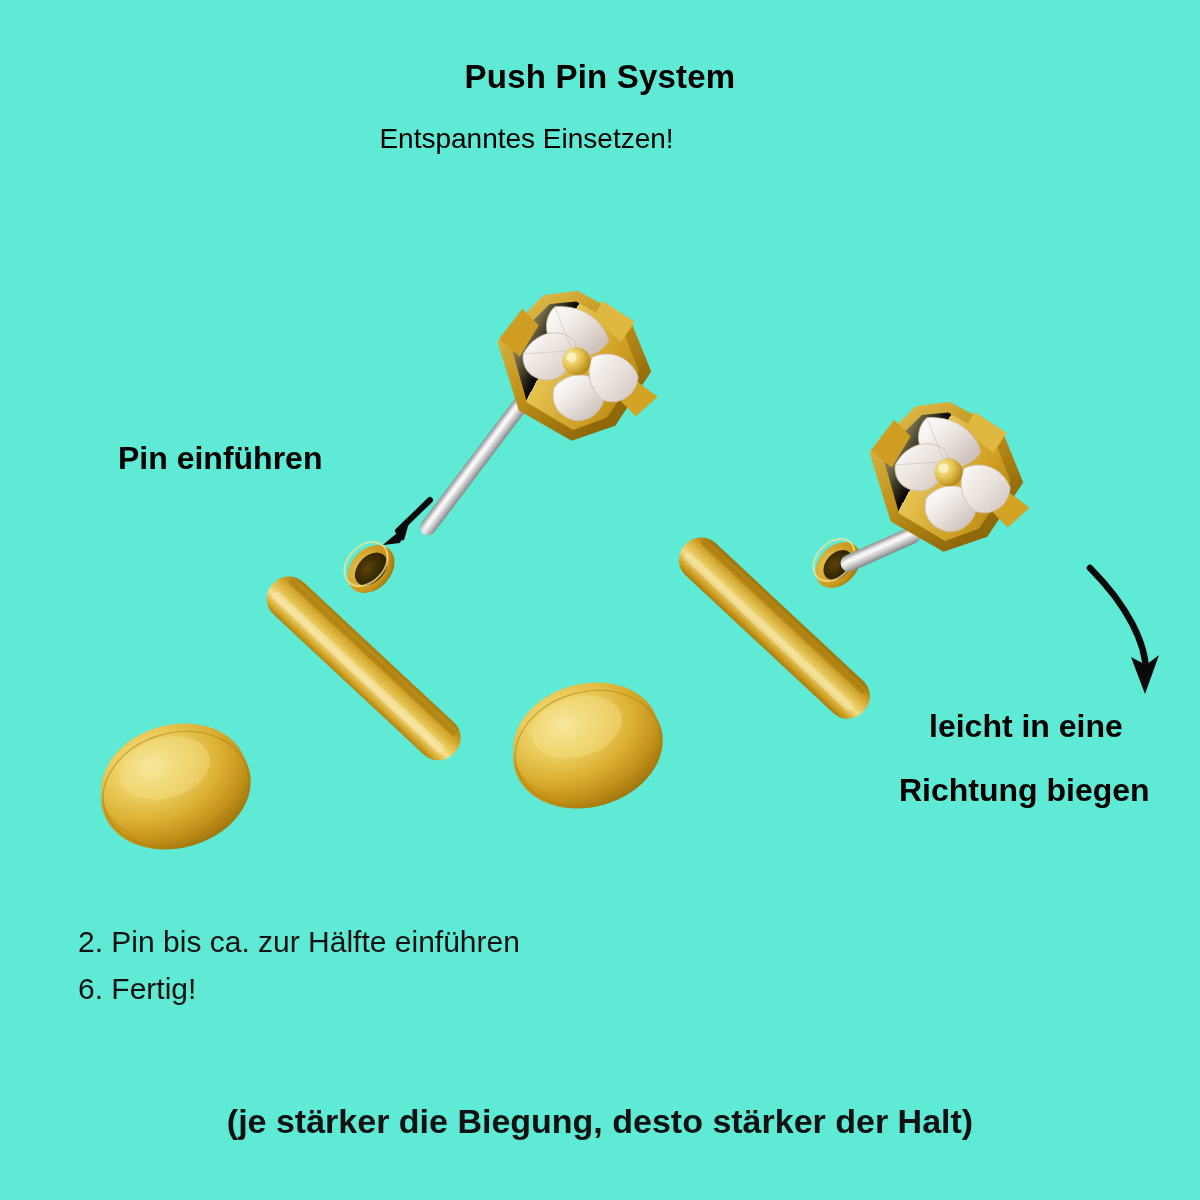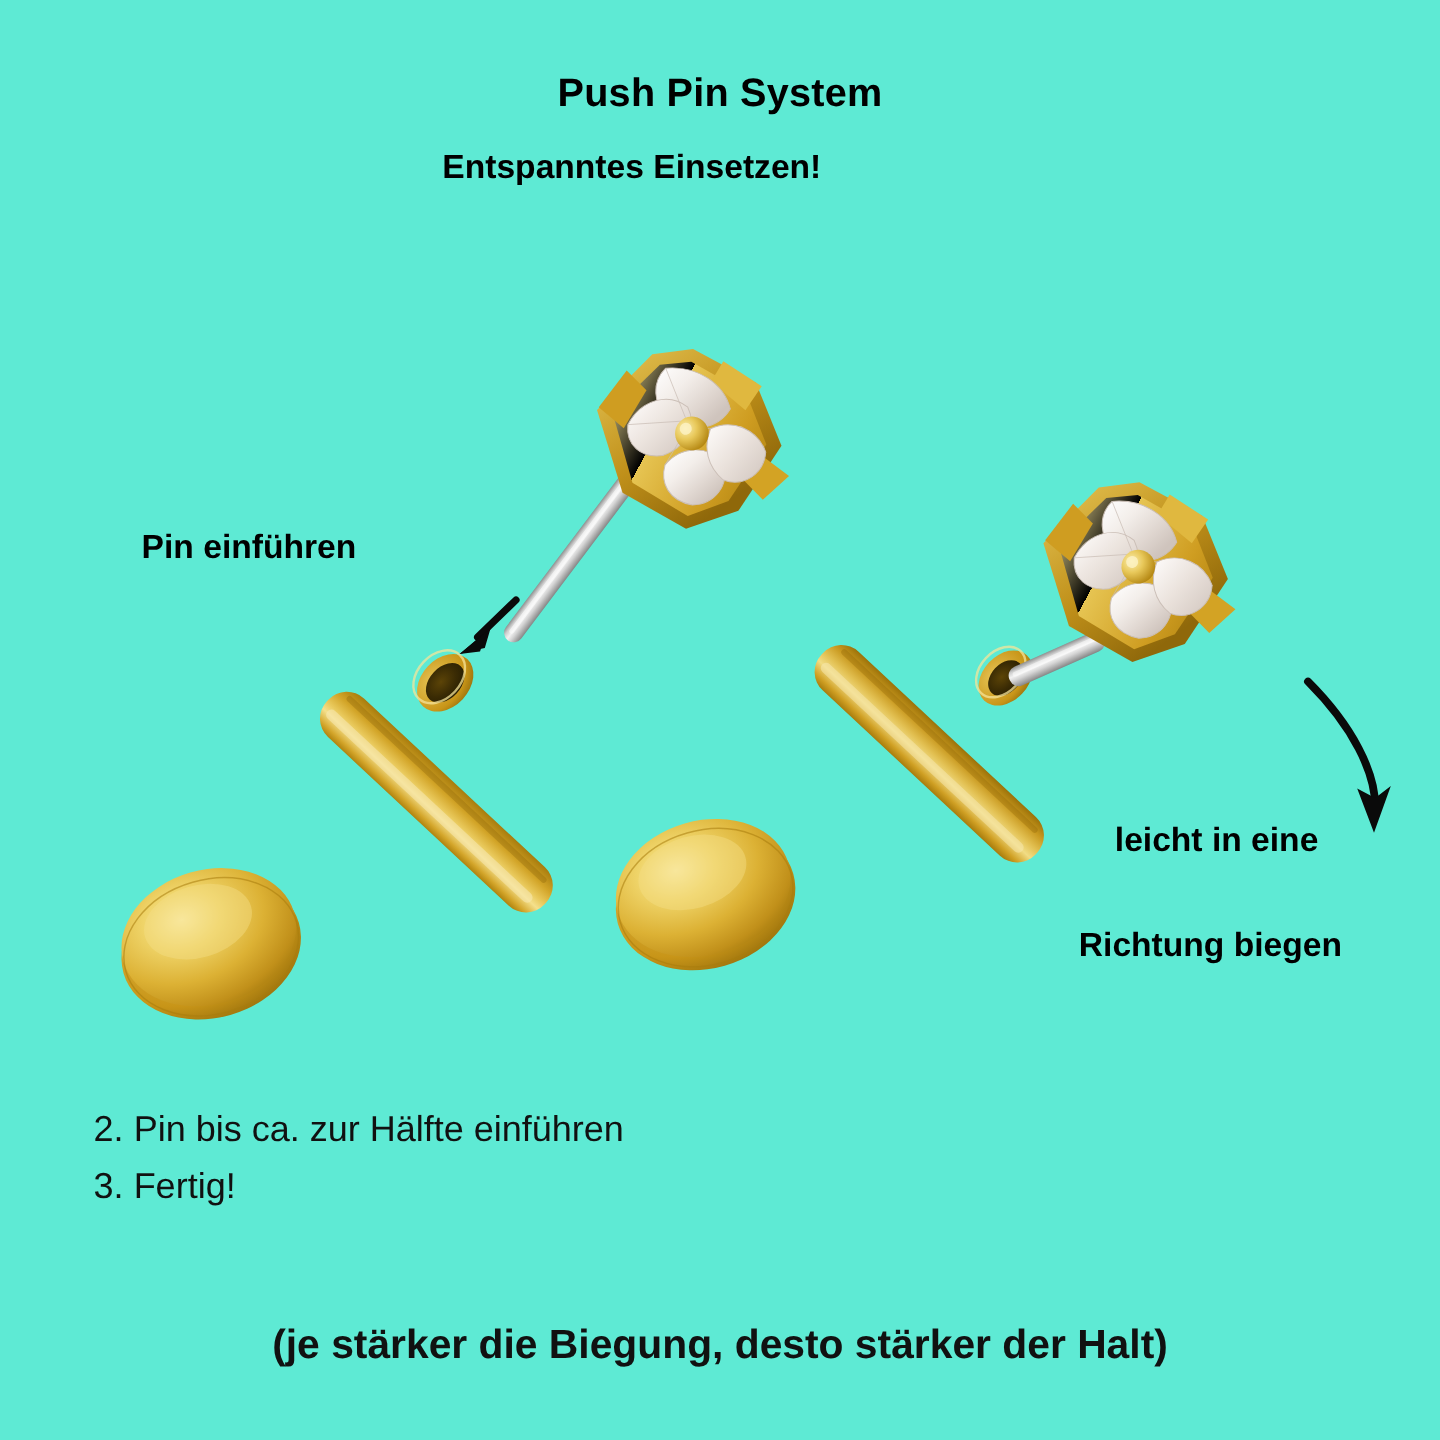--- a/index.html
+++ b/index.html
@@ -31,34 +31,34 @@
     letter-spacing: 0.2px;
     color: #000000;
   }
   .subtitle {
     position: absolute;
     left: 0;
     top: 123px;
     width: 1053px;
     text-align: center;
     font-size: 28px;
-    font-weight: bold;
+    font-weight: normal;
     color: #000000;
   }
 
   
   .callout {
     position: absolute;
-    font-size: 28px;
+    font-size: 32px;
     font-weight: bold;
     color: #000000;
     white-space: nowrap;
   }
   .callout-left { left: 118px; top: 440px; }
-  .callout-right-1 { left: 929px; top: 684px; }
+  .callout-right-1 { left: 929px; top: 708px; }
   .callout-right-2 { left: 899px; top: 772px; text-align: right; }
 
   
   .steps {
     position: absolute;
     left: 78px;
     top: 918px;
     font-size: 30px;
     font-weight: 300;
     line-height: 47px;
@@ -292,18 +292,18 @@
       </g>
     </svg>
   </div>
 
   <div class="callout callout-left">Pin einführen</div>
   <div class="callout callout-right-1">leicht in eine</div>
   <div class="callout callout-right-2">Richtung biegen</div>
 
   <div class="steps">
     <div class="step">2. Pin bis ca. zur Hälfte einführen</div>
-    <div class="step">3. Fertig!</div>
+    <div class="step">6. Fertig!</div>
   </div>
 
   <div class="note">(je stärker die Biegung, desto stärker der Halt)</div>
 
 </div>
 
 </body></html>

